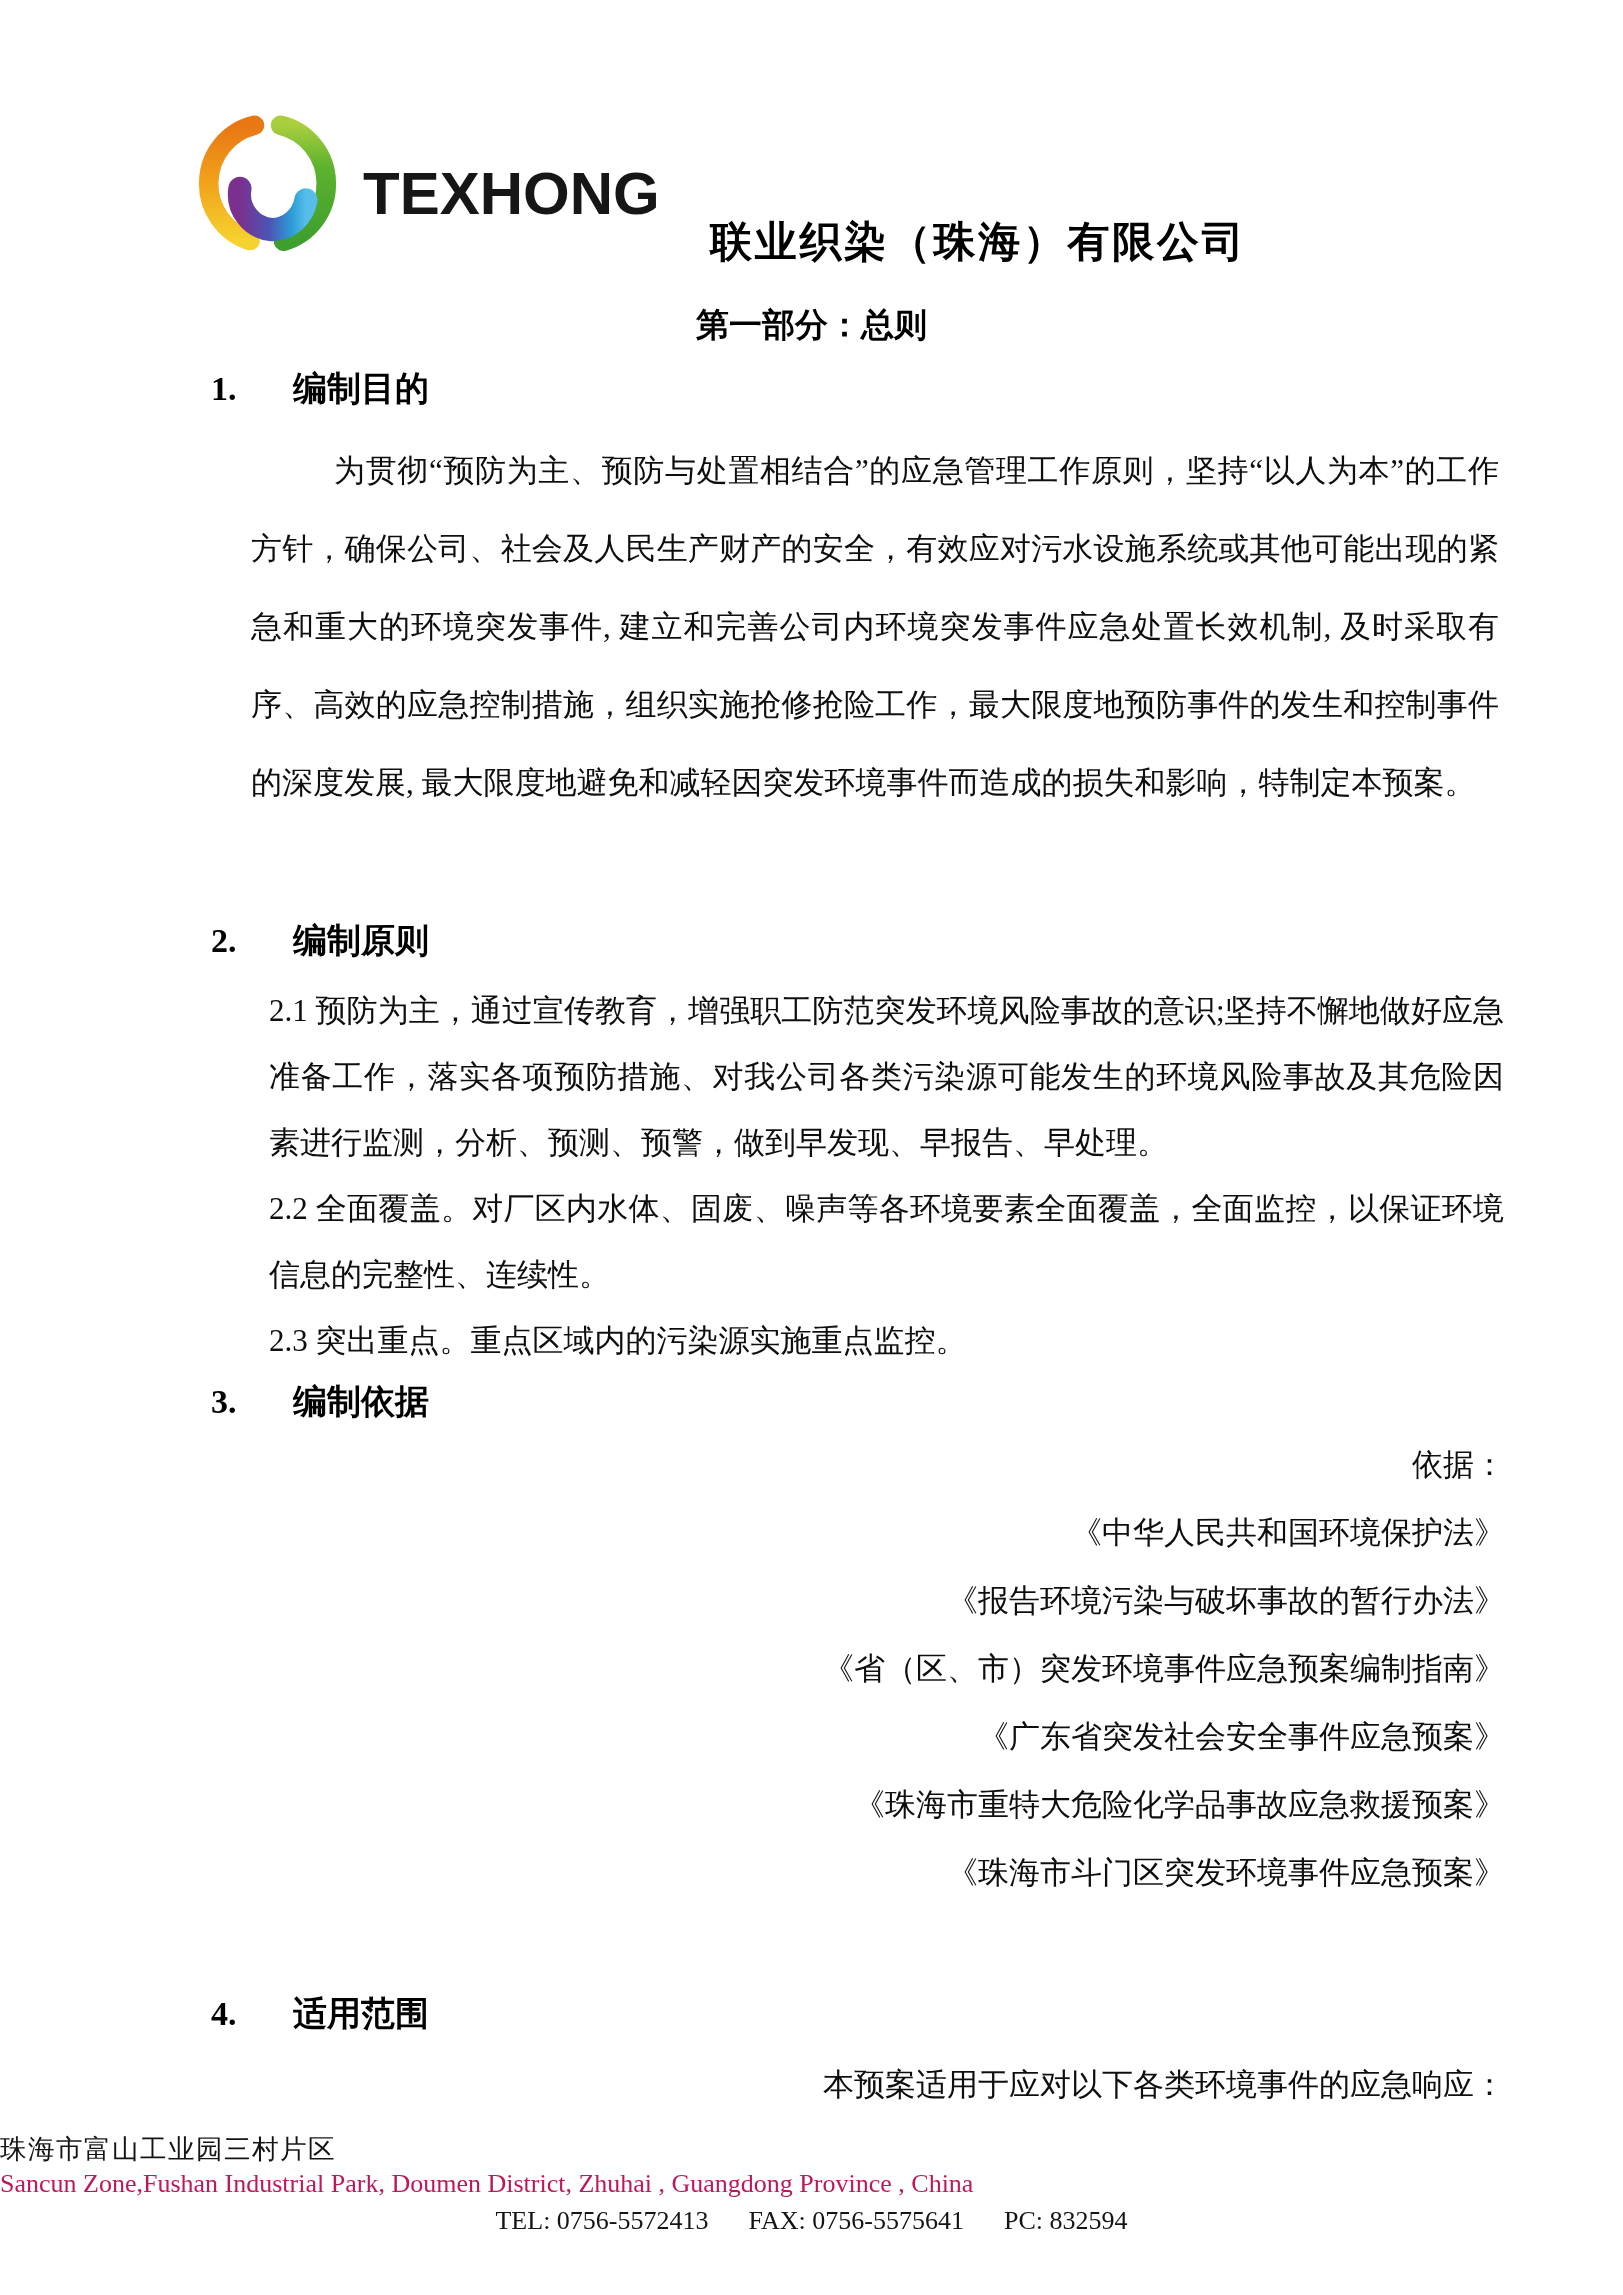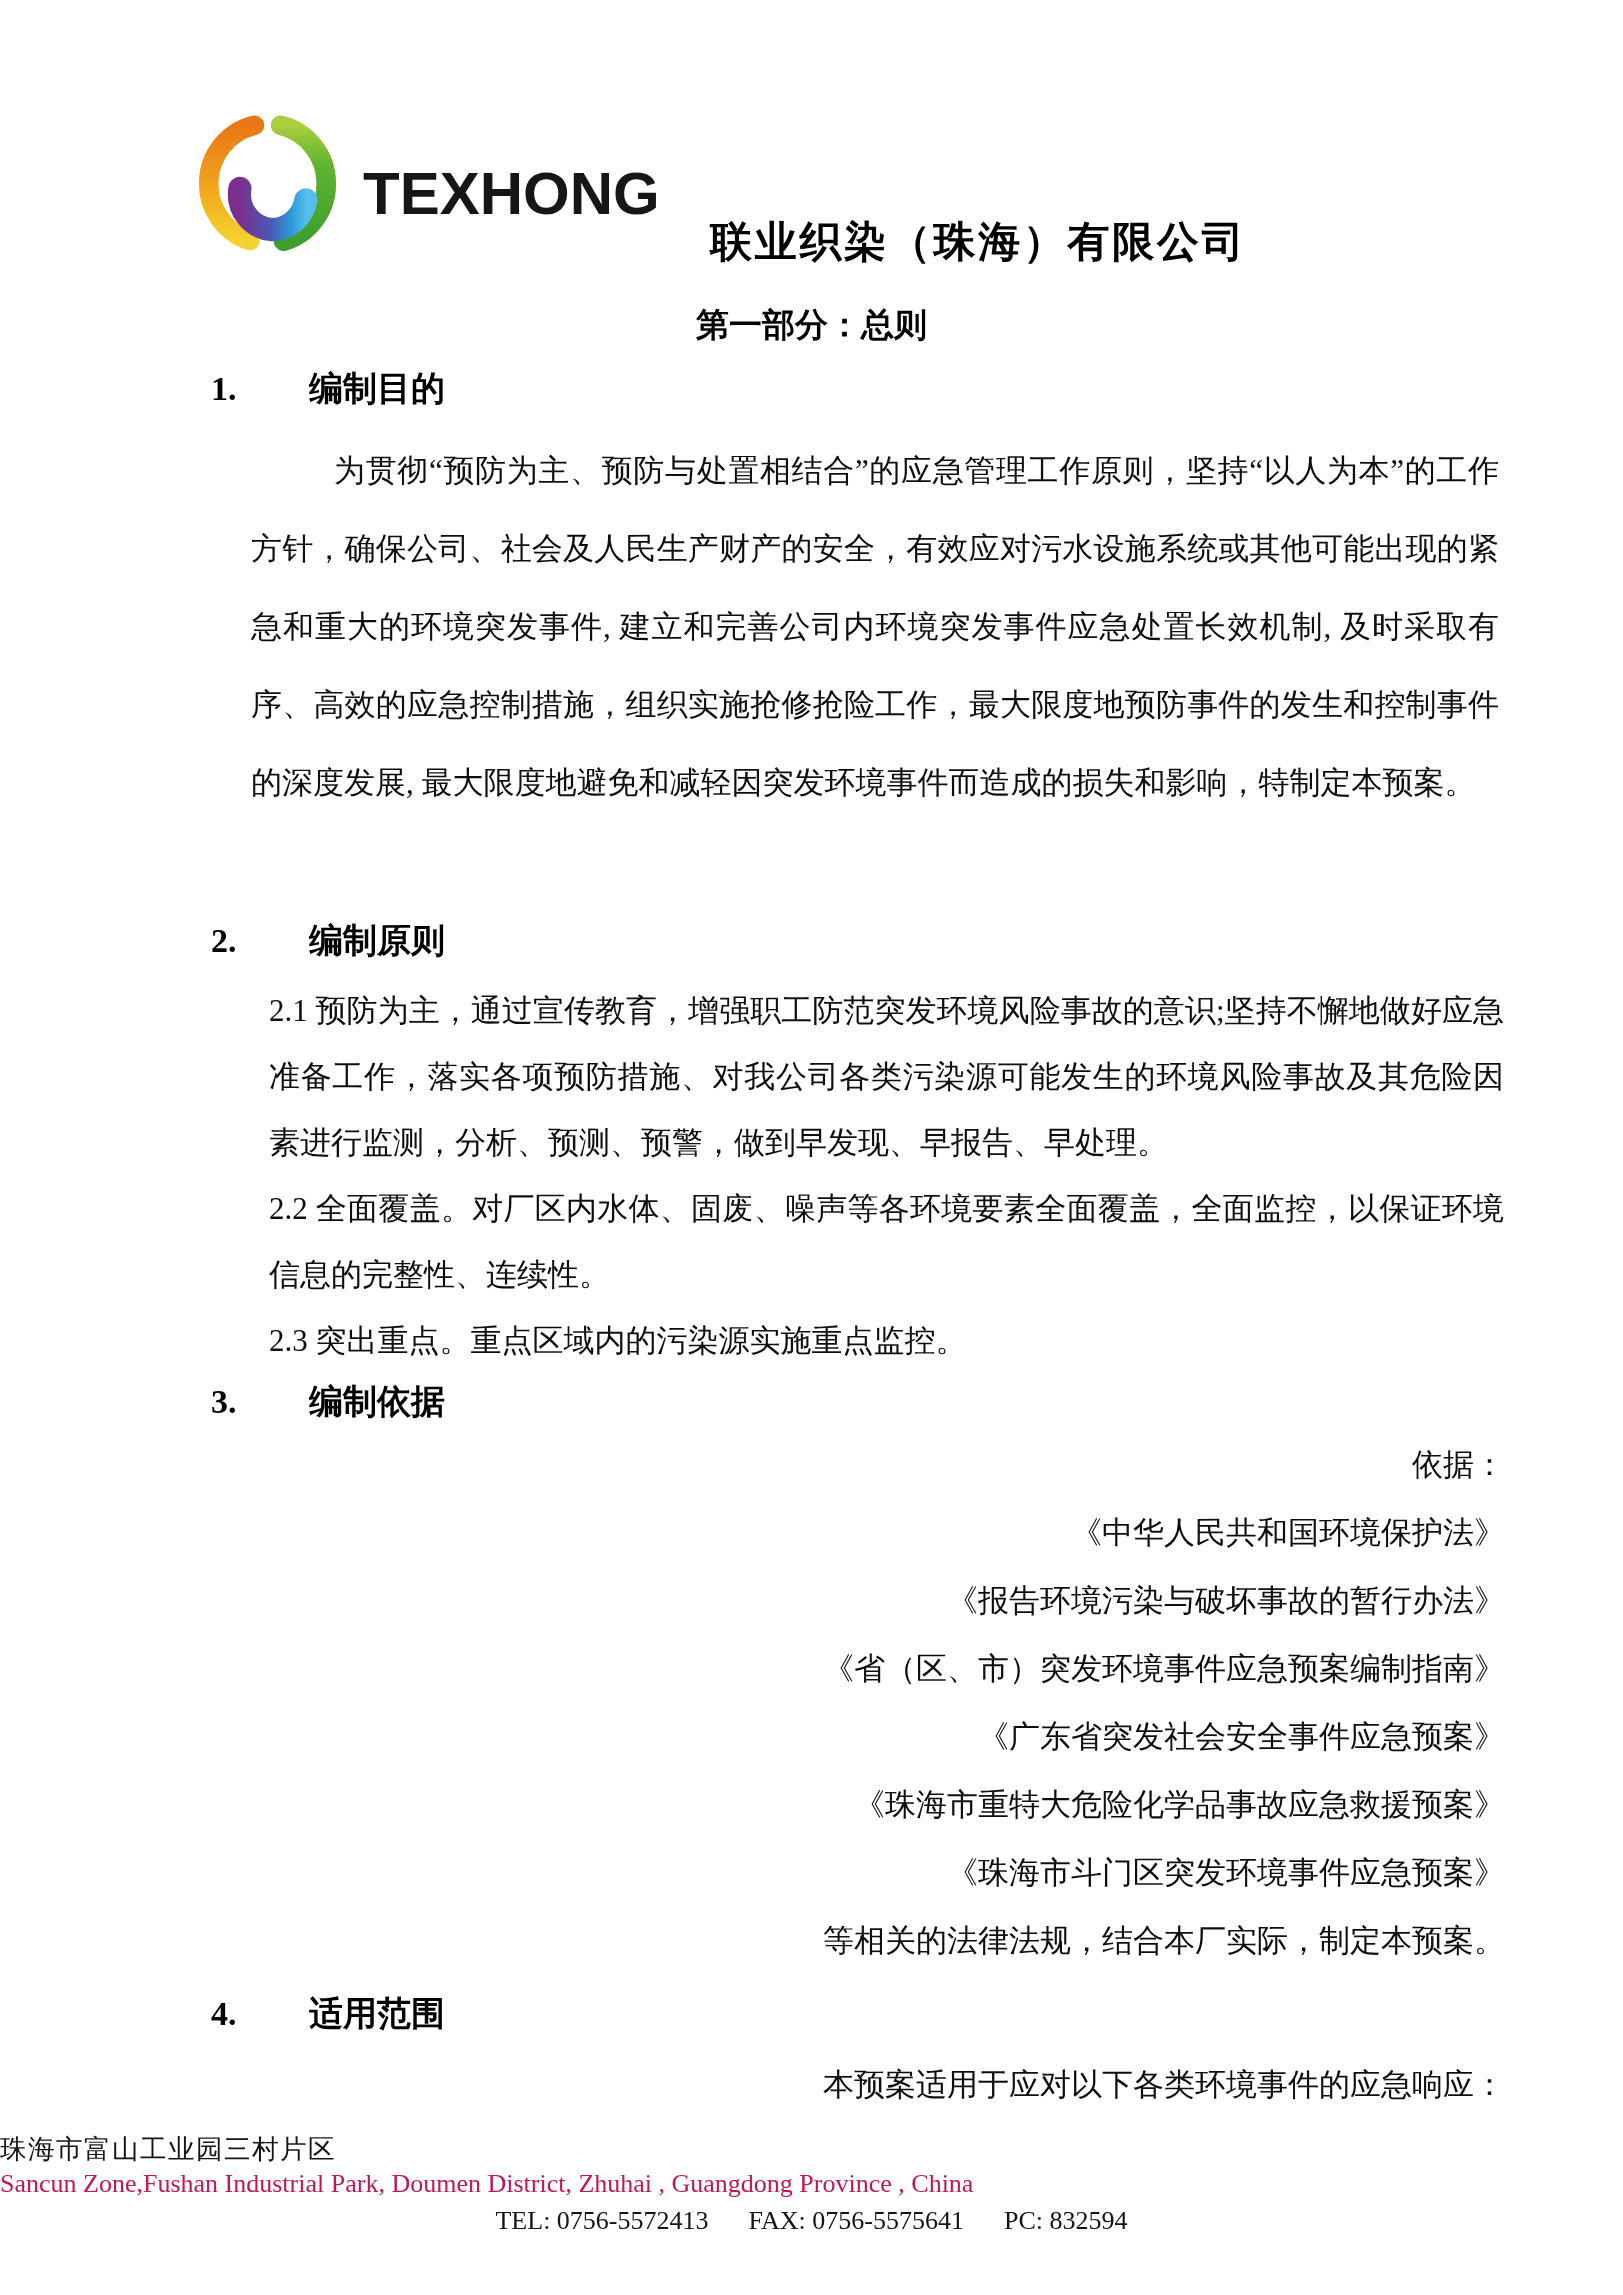--- a/index.html
+++ b/index.html
@@ -22,21 +22,21 @@
   .part-title{
     left:0;top:303px;width:100%;text-align:center;
     font-family:"Liberation Sans",sans-serif;font-weight:bold;font-size:33px;color:#000;
   }
   
   .heading{
     left:211px;display:flex;align-items:baseline;
     font-size:34px;font-weight:bold;color:#000;line-height:1.1;
   }
   .h-num{font-family:"Liberation Serif",serif;min-width:82px;font-weight:bold;}
-  .h-label{font-family:"Liberation Sans",sans-serif;font-weight:bold;margin-left:16px;}
+  .h-label{font-family:"Liberation Sans",sans-serif;font-weight:bold;}
   .h1{top:370px;} .h2{top:922px;} .h3{top:1383px;} .h4{top:1995px;}
   
   .bodytext{font-size:31px;color:#0e0e0e;text-align:right;}
   .para1{
     left:251px;top:432px;width:1248px;line-height:78px;
     text-align:justify;text-justify:inter-ideograph;text-indent:83px;
   }
   .block2{
     left:269px;top:978px;width:1235px;line-height:66px;
     text-align:justify;text-justify:inter-ideograph;
@@ -111,21 +111,20 @@
   <span class="h-label">编制依据</span>
 </div>
 <div class="abs bodytext block3">
   <div>依据：</div>
   <div>《中华人民共和国环境保护法》</div>
   <div>《报告环境污染与破坏事故的暂行办法》</div>
   <div>《省（区、市）突发环境事件应急预案编制指南》</div>
   <div>《广东省突发社会安全事件应急预案》</div>
   <div>《珠海市重特大危险化学品事故应急救援预案》</div>
   <div>《珠海市斗门区突发环境事件应急预案》</div>
-  <div>等相关的法律法规，结合本厂实际，制定本预案。</div>
 </div>
 
 <div class="abs heading h4">
   <span class="h-num">4.</span>
   <span class="h-label">适用范围</span>
 </div>
 <div class="abs bodytext lead">本预案适用于应对以下各类环境事件的应急响应：</div>
 
 <div class="abs footer-cn">珠海市富山工业园三村片区</div>
 <div class="abs footer-en">Sancun Zone,Fushan Industrial Park, Doumen District, Zhuhai , Guangdong Province , China</div>

